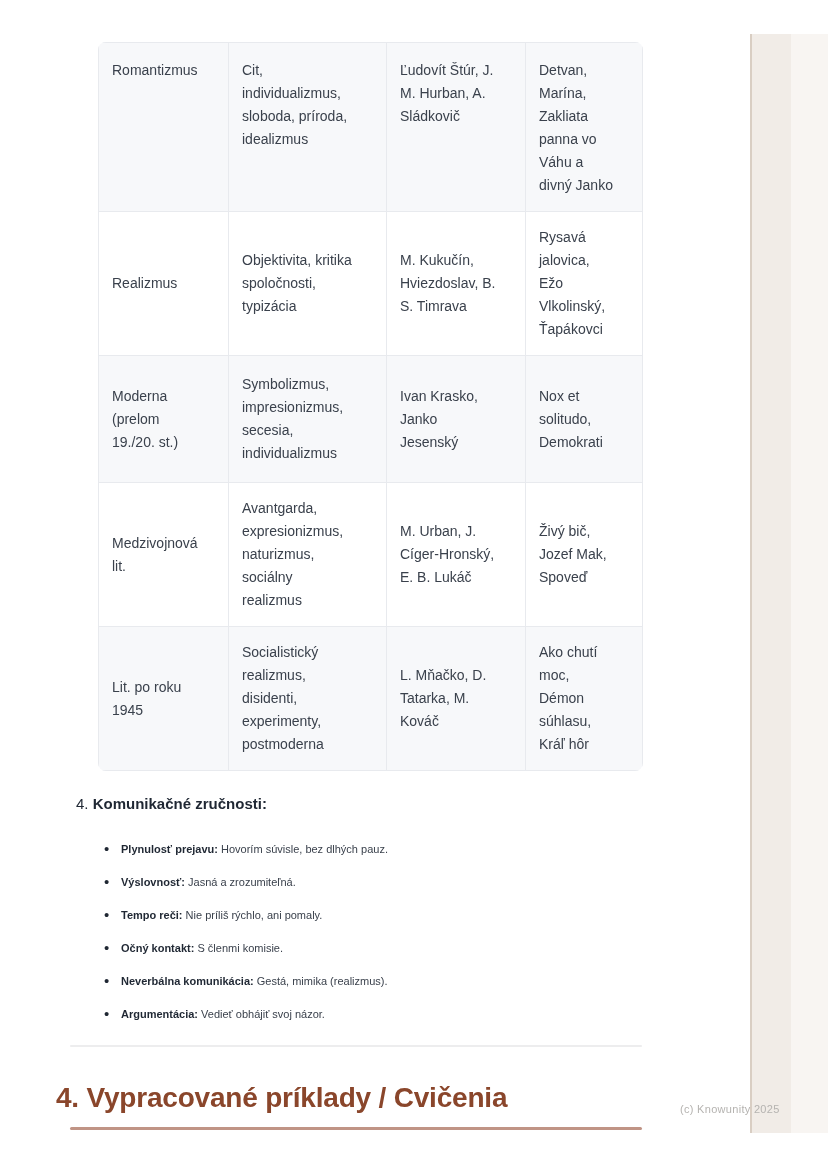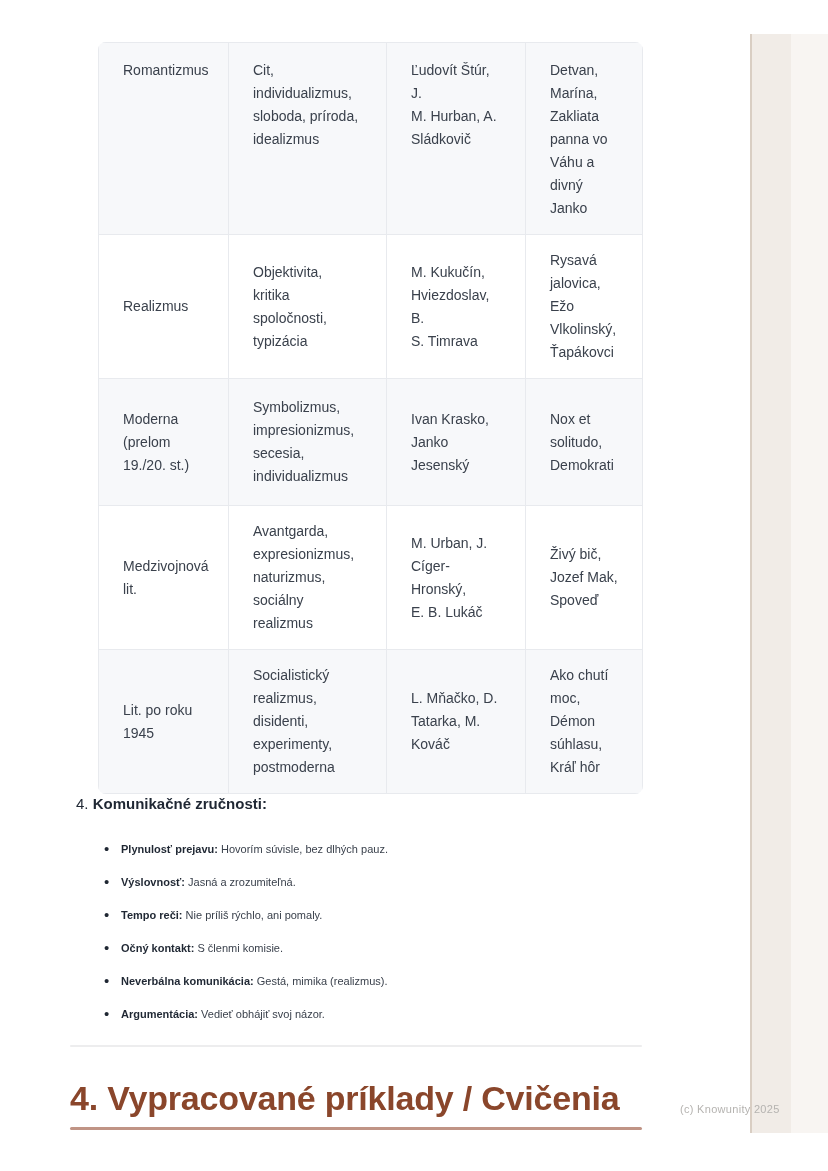--- a/index.html
+++ b/index.html
@@ -29,21 +29,21 @@
     position:absolute;left:98px;top:42px;width:545px;
     border-radius:8px;overflow:hidden;
   }
   table.lit-table{
     border-collapse:separate;border-spacing:0;table-layout:fixed;width:545px;
     font-size:14px;line-height:23px;color:var(--text);
   }
   table.lit-table td{
     border-top:1px solid var(--cell-border);
     border-left:1px solid var(--cell-border);
-    padding:14px 24px;
+    padding:14px 13px;
     vertical-align:middle;
     white-space:pre-line;
     background:#ffffff;
   }
   table.lit-table td:last-child{border-right:1px solid var(--cell-border);}
   table.lit-table tr:last-child td{border-bottom:1px solid var(--cell-border);}
   table.lit-table tr.stripe td{background:var(--cell-stripe);}
   table.lit-table tr.top-align td{vertical-align:top;padding-top:16px;}
   .colw0{width:130px;} .colw1{width:158px;} .colw2{width:139px;} .colw3{width:118px;}
   .rowh0 td{height:163px;} .rowh1 td{height:143px;} .rowh2 td{height:127px;}
@@ -66,22 +66,22 @@
     content:"•";position:absolute;left:0;top:0;font-size:15px;color:var(--text-bold);
   }
   ul.skill-list b{color:var(--text-bold);}
 
   
   .divider{
     position:absolute;left:70px;top:1045px;width:572px;height:2px;
     background:var(--divider);border-radius:1px;
   }
   h1.big-heading{
-    position:absolute;left:70px;top:1082px;width:600px;
-    font-size:34px;line-height:32px;font-weight:bold;letter-spacing:-0.2px;
+    position:absolute;left:56px;top:1082px;width:600px;
+    font-size:28px;line-height:32px;font-weight:bold;letter-spacing:-0.2px;
     color:var(--heading-color);
   }
   .heading-underline{
     position:absolute;left:70px;top:1127px;width:572px;height:3px;
     background:var(--heading-underline);border-radius:2px;
   }
 
   
   .edge-strip{
     position:absolute;left:750px;top:34px;width:41px;height:1099px;

